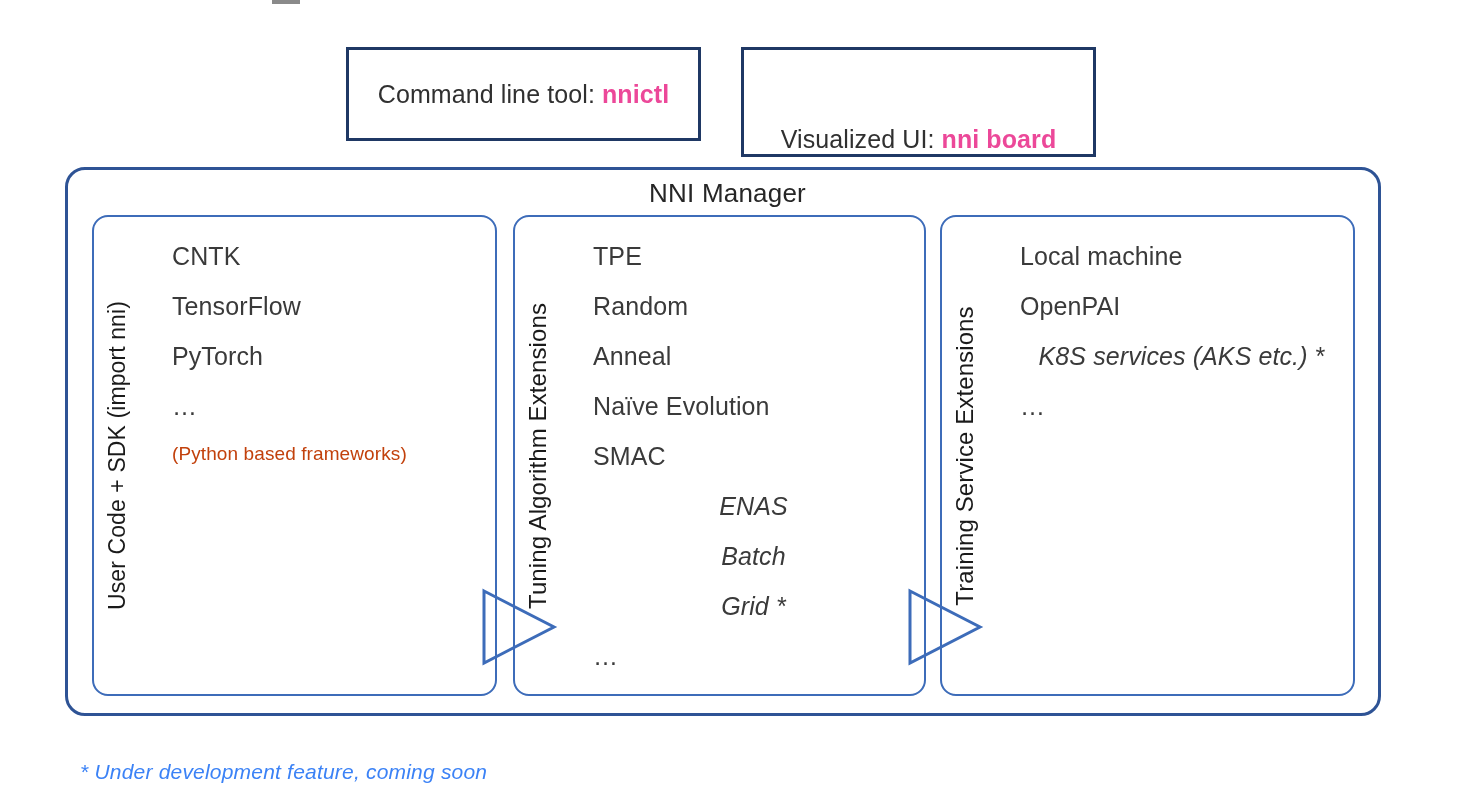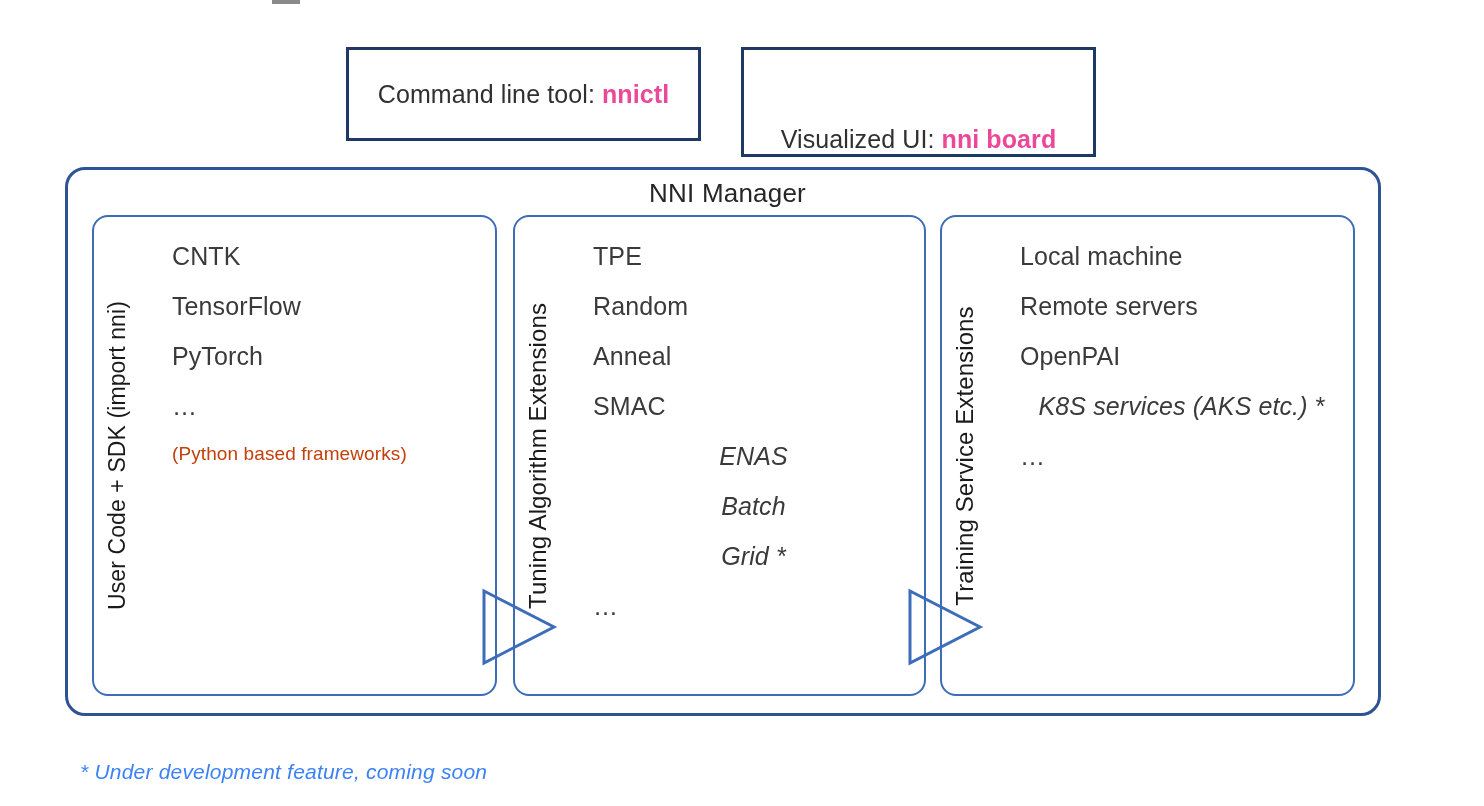--- a/index.html
+++ b/index.html
@@ -189,35 +189,35 @@
 </div>
 
 <div class="column" id="col-tuning">
   <div class="vlabel">
     <span>Tuning Algorithm Extensions</span>
   </div>
   <div class="items">
     <div class="item">TPE</div>
     <div class="item">Random</div>
     <div class="item">Anneal</div>
+    <div class="item">Naïve Evolution</div>
     <div class="item">SMAC</div>
     <div class="item italic">ENAS</div>
     <div class="item italic">Batch</div>
     <div class="item italic">Grid *</div>
     <div class="item dots">…</div>
   </div>
 </div>
 
 <div class="column" id="col-service">
   <div class="vlabel">
     <span>Training Service Extensions</span>
   </div>
   <div class="items">
     <div class="item">Local machine</div>
-    <div class="item">Remote servers</div>
     <div class="item">OpenPAI</div>
     <div class="item italic">K8S services (AKS etc.) *</div>
     <div class="item dots">…</div>
   </div>
 </div>
 
 <div class="arrow" id="arrow-1">
   <svg viewBox="0 0 74 76" fill="none" xmlns="http://www.w3.org/2000/svg">
     <polygon points="2,2 72,38 2,74" fill="none" stroke="#3d6cb9" stroke-width="3" stroke-linejoin="miter"></polygon>
   </svg>

